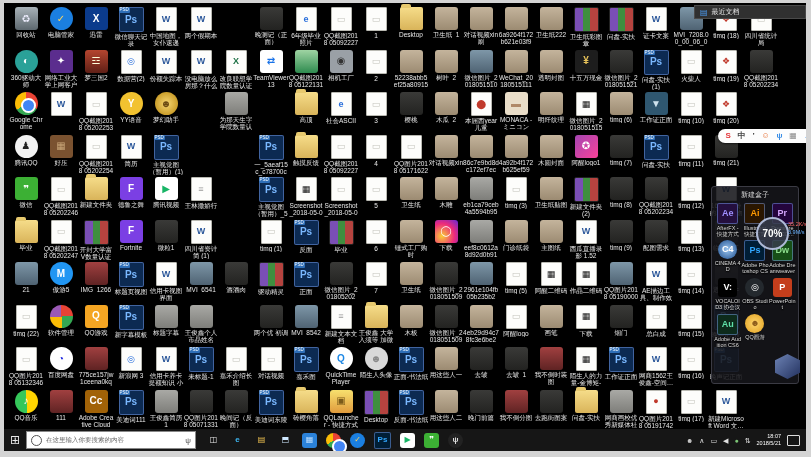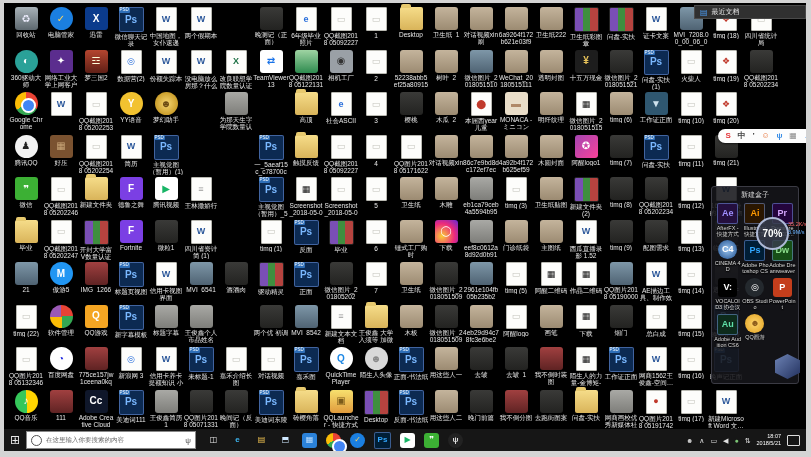--- a/index.html
+++ b/index.html
@@ -1190,21 +1190,21 @@
         </div>
         <div class="dlabel">QQ音乐</div>
       </div>
       <div class="dicon" style="left: 39px; top: 386.5px;">
         <div class="ibox shape-sq" style="background: linear-gradient(rgb(161, 64, 64), rgb(95, 35, 35));">
           <span class="glyph"></span>
         </div>
         <div class="dlabel">111</div>
       </div>
       <div class="dicon" style="left: 74px; top: 386.5px;">
-        <div class="ibox shape-sq" style="background: #0f172a;">
+        <div class="ibox shape-sq" style="background: #a16207;">
           <span class="glyph" style="color: rgb(255, 255, 255);">Cc</span>
         </div>
         <div class="dlabel">Adobe Creative Cloud</div>
       </div>
       <div class="dicon" style="left: 109px; top: 386.5px;">
         <div class="ibox shape-adobe" style="background: rgb(12, 42, 82);">
           <span class="glyph" style="color: rgb(122, 184, 255);">Ps</span>
           <span class="ptag">PSD</span>
         </div>
         <div class="dlabel">美迪词111</div>

